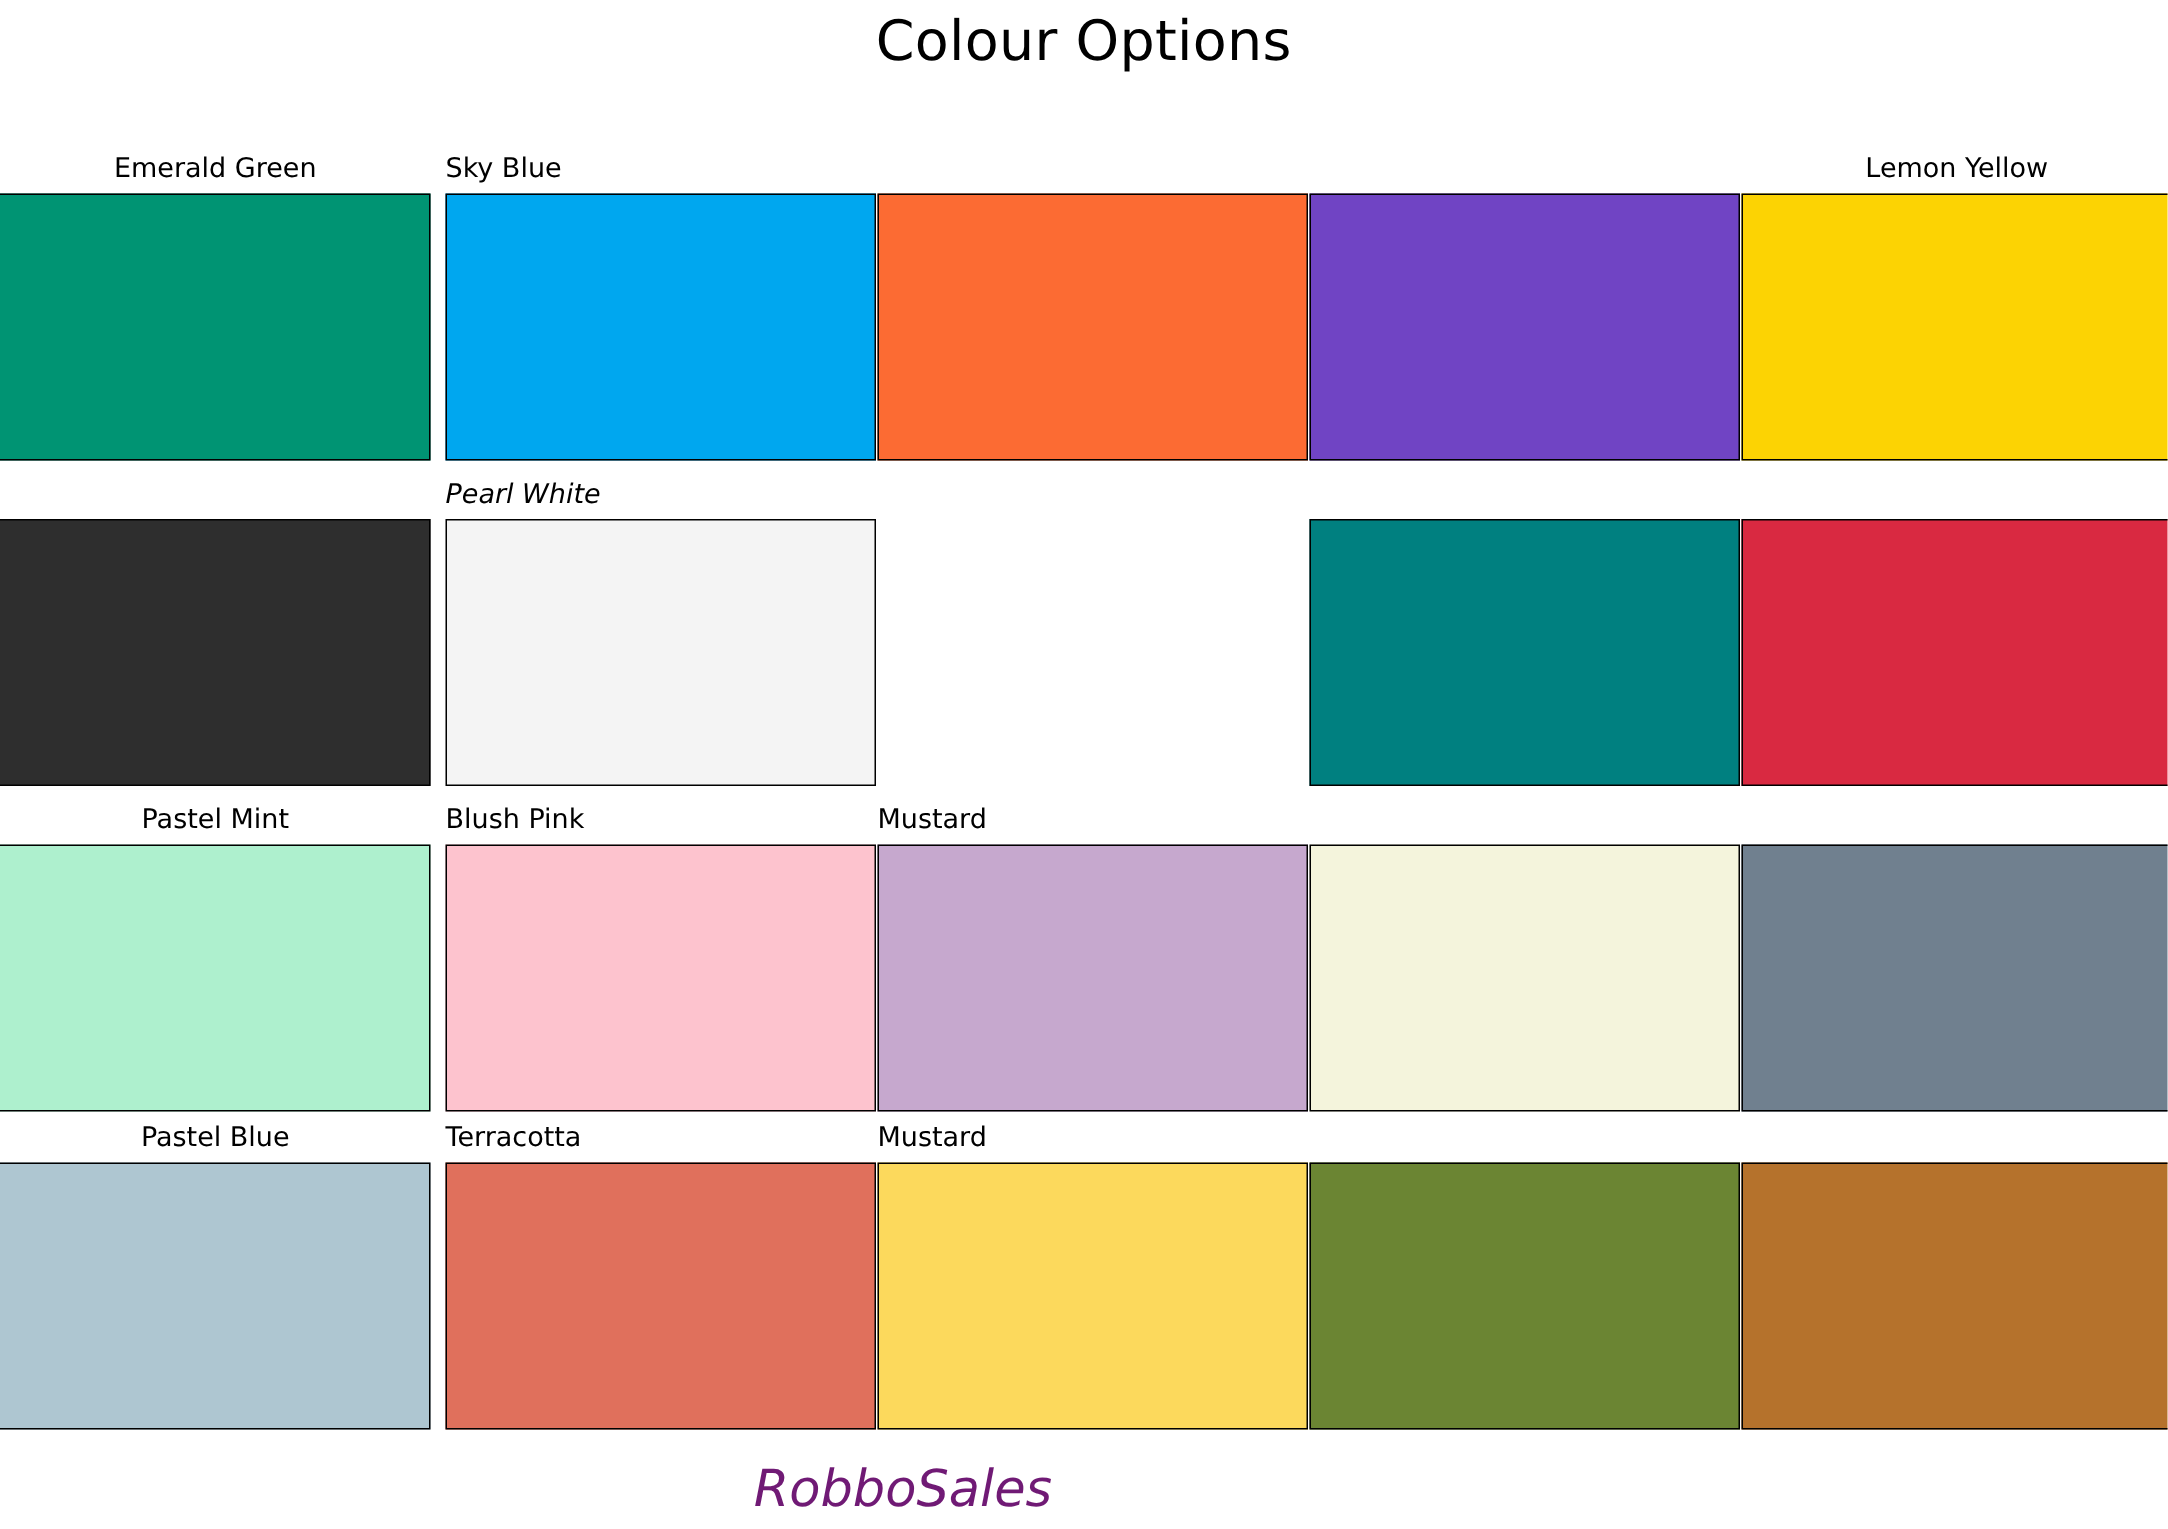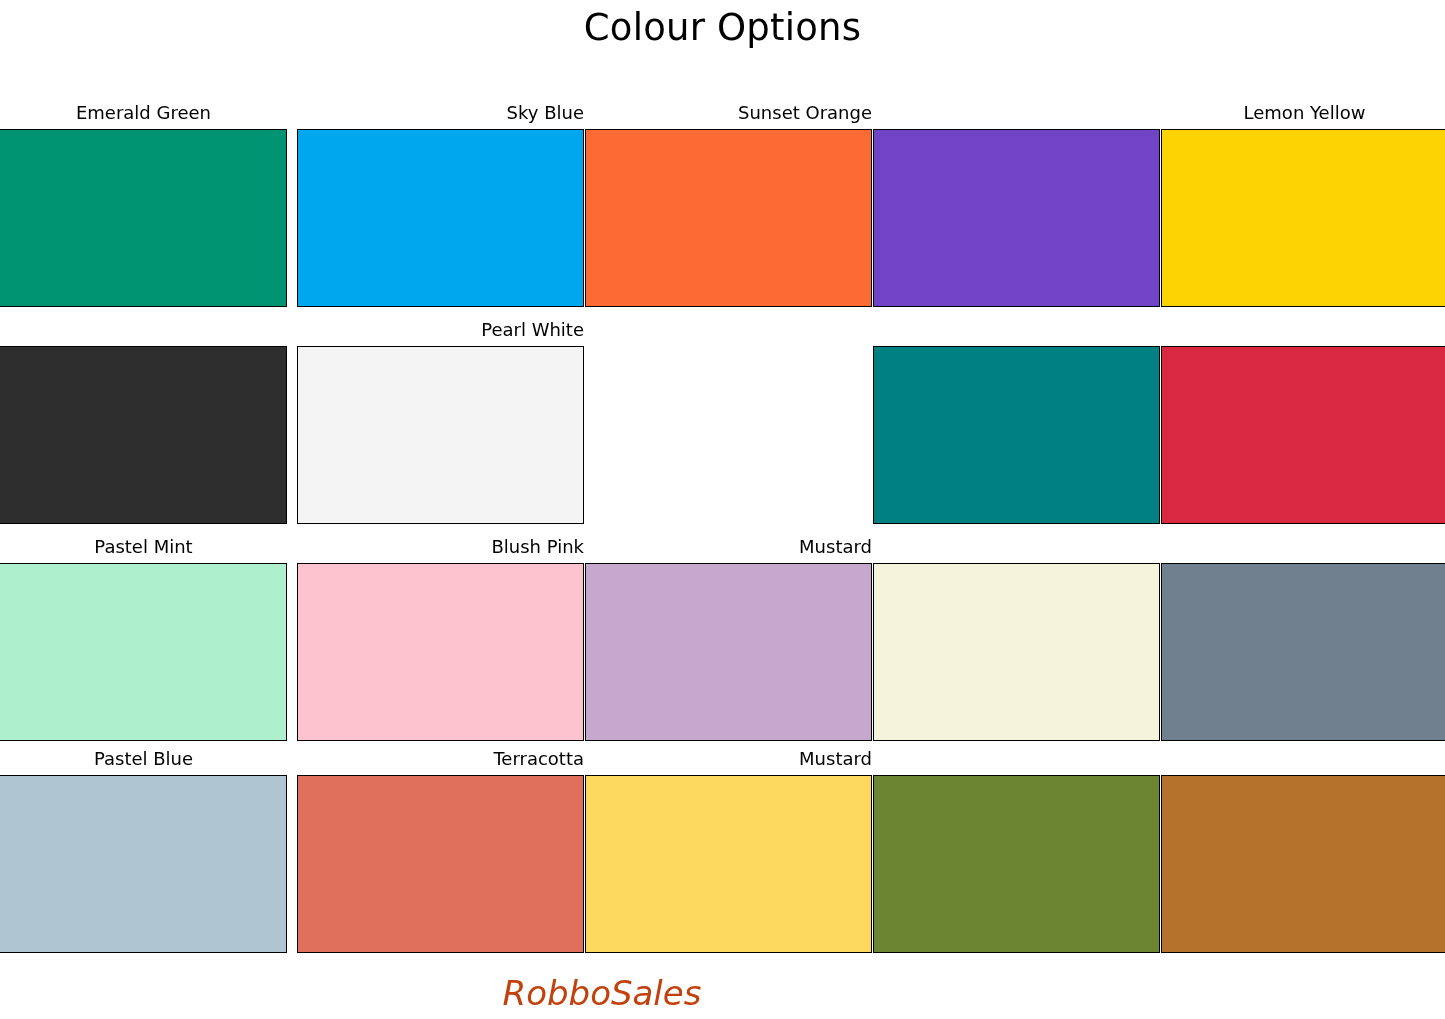--- a/index.html
+++ b/index.html
@@ -40,21 +40,21 @@
     height: 862px;
   }
 
   .swatch-row {
     position: absolute;
     left: 0;
     width: 1244px;
     height: 217px;
   }
   .swatch-row.r0 { top: 0px; }
-  .swatch-row.r1 { top: 217px; }
+  .swatch-row.r1 { top: 217px; font-style: italic; }
   .swatch-row.r2 { top: 434px; }
   .swatch-row.r3 { top: 646px; }
 
   .swatch-cell {
     position: absolute;
     top: 0;
     width: 287px;
     height: 217px;
   }
   .swatch-cell.c0 { left: -277px; width: 564px; }
@@ -63,21 +63,21 @@
   .swatch-cell.c3 { left: 873px; }
   .swatch-cell.c4 { left: 1161px; width: 564px; }
 
   .swatch-label {
     position: absolute;
     left: 0;
     top: 0;
     width: 100%;
     height: 33px;
     line-height: 33px;
-    text-align: right;
+    text-align: left;
     font-size: 18px;
     font-weight: 400;
     color: #000000;
     white-space: nowrap;
   }
   .swatch-cell.c0 .swatch-label { text-align: center; padding-left: 277px; width: 287px; }
   .swatch-cell.c4 .swatch-label { text-align: center; padding-right: 277px; width: 287px; }
 
   .swatch-chip {
     position: absolute;
@@ -93,41 +93,40 @@
   .footer-wordmark {
     position: absolute;
     left: 0;
     bottom: 4px;
     width: 1204px;
     text-align: center;
     font-size: 34px;
     font-style: italic;
     font-weight: 400;
     line-height: 44px;
-    color: #c2410c;
+    color: #701a75;
   }
 </style>
 </head>
 <body style="background-color: rgb(255, 255, 255);">
 
 <div class="page-title">Colour Options</div>
 
 <div class="swatch-grid">
 
   <div class="swatch-row r0">
     <div class="swatch-cell c0">
       <div class="swatch-label">Emerald Green</div>
       <div class="swatch-chip" style="background-color: rgb(0, 148, 115);"></div>
     </div>
     <div class="swatch-cell c1">
       <div class="swatch-label">Sky Blue</div>
       <div class="swatch-chip" style="background-color: rgb(0, 167, 239);"></div>
     </div>
     <div class="swatch-cell c2">
-      <div class="swatch-label">Sunset Orange</div>
       <div class="swatch-chip" style="background-color: rgb(252, 107, 51);"></div>
     </div>
     <div class="swatch-cell c3">
       <div class="swatch-label"></div>
       <div class="swatch-chip" style="background-color: rgb(112, 68, 196);"></div>
     </div>
     <div class="swatch-cell c4">
       <div class="swatch-label">Lemon Yellow</div>
       <div class="swatch-chip" style="background-color: rgb(252, 211, 3);"></div>
     </div>

